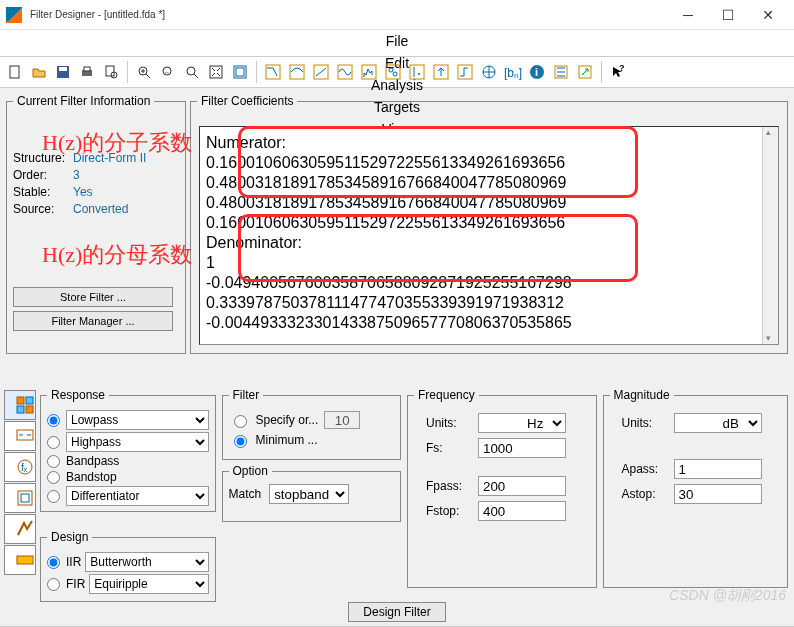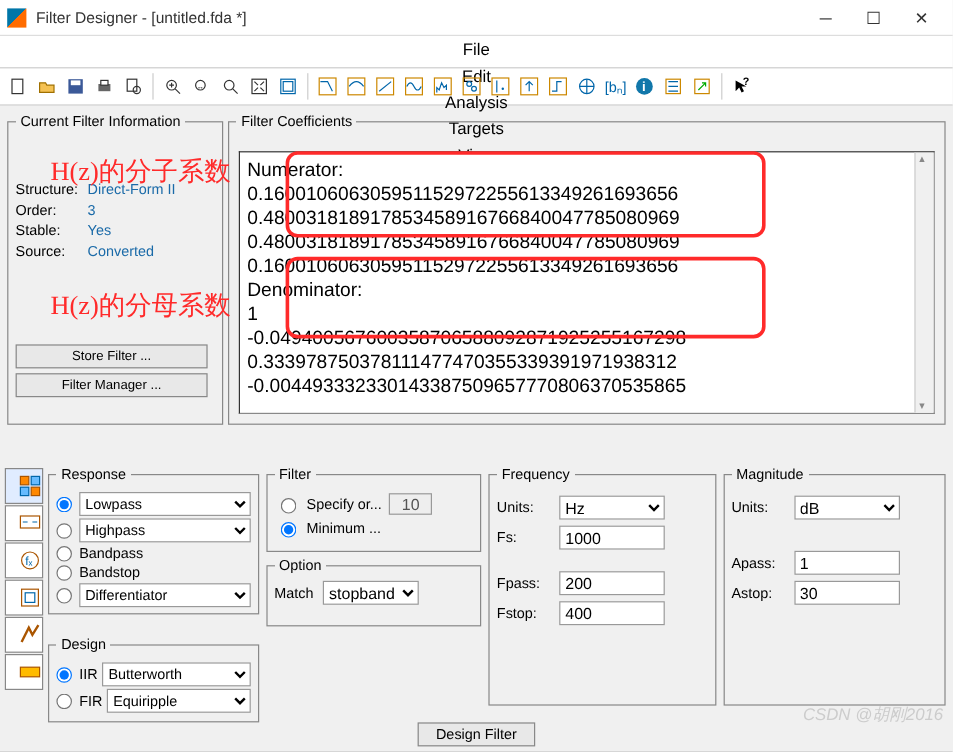--- a/index.html
+++ b/index.html
@@ -1,21 +1,21 @@
 <!DOCTYPE html>
 <html><head>
 <meta charset="utf-8">
 <style>
 * { box-sizing: border-box; font-family: "Microsoft YaHei", Arial, sans-serif; }
 body { margin: 0; width: 794px; height: 627px; background: #f0f0f0; overflow: hidden; font-size: 12px; position: relative; }
 
 
 .titlebar { height: 30px; background: #fff; display: flex; align-items: center; padding: 0 6px; border-bottom: 1px solid #ddd; }
 .titlebar .logo { width: 16px; height: 16px; background: linear-gradient(135deg, #0076a8 50%, #ff6c00 50%); margin-right: 8px; }
-.titlebar .title { flex: 1; font-size: 13px; color: #333; }
+.titlebar .title { flex: 1; font-size: 10px; color: #333; }
 .titlebar .winbtn { width: 40px; height: 28px; display: flex; align-items: center; justify-content: center; color: #333; font-size: 14px; }
 
 
 .menubar { height: 26px; background: #fff; display: flex; align-items: center; padding: 0 4px; font-size: 14px; flex-direction: column; }
 .menubar .menu { padding: 3px 10px; cursor: pointer; }
 
 
 .toolbar { height: 32px; background: #fff; border-top: 1px solid #ccc; border-bottom: 1px solid #ccc; display: flex; align-items: center; padding: 0 4px; gap: 2px; }
 .toolbar .tb { width: 22px; height: 22px; display: flex; align-items: center; justify-content: center; border: 1px solid transparent; }
 .toolbar .sep { width: 1px; height: 22px; background: #ccc; margin: 0 3px; }
@@ -55,24 +55,24 @@
 .designfs { height: 72px; margin-top: 14px; }
 
 .filterfs { height: 72px; }
 .filterfs .opt { display:flex; align-items:center; gap:6px; margin:3px 0;}
 .filterfs input[type=text]{ width:36px; height:18px; border:1px solid #999; background:#eee; text-align:center;}
 .optionfs { height: 58px; }
 .optionfs .row { display:flex; align-items:center; gap:8px; }
 .optionfs select { width: 80px; height:20px; border:1px solid #999; background:#fff;}
 
 .freqfs, .magfs { height: 200px; }
-.freqfs .row, .magfs .row { display:flex; align-items:center; margin:5px 0; gap:4px;}
+.freqfs .row, .magfs .row { display:flex; align-items:center; margin:5px 12px; gap:4px;}
 .freqfs .row label, .magfs .row label { width: 48px; }
 .freqfs input[type=text], .magfs input[type=text] { width: 88px; height:20px; border:1px solid #999; background:#fff; padding:0 4px;}
-.freqfs select, .magfs select { width: 88px; height:20px; border:1px solid #999; background:#fff;}
+.freqfs select, .magfs select { width: 88px; height:20px; border:1px solid #999; background:#fff;padding-left:44px;}
 
 .designbtn { text-align:center; padding:4px 0;}
 .designbtn button { padding: 2px 14px; background:#e8e8e8; border:1px solid #888; font-size:12px;}
 
 .status { height: 20px; background:#fff; border-top:1px solid #ccc; padding:2px 8px; display:flex; align-items:center;}
 
 
 .anno { position:absolute; color:#ff2a2a; font-size:22px; font-weight:500; pointer-events:none; z-index:50; font-family:"Microsoft YaHei"; }
 .redbox { position:absolute; border:3px solid #ff2a2a; border-radius:10px; pointer-events:none; z-index:49; }
 

